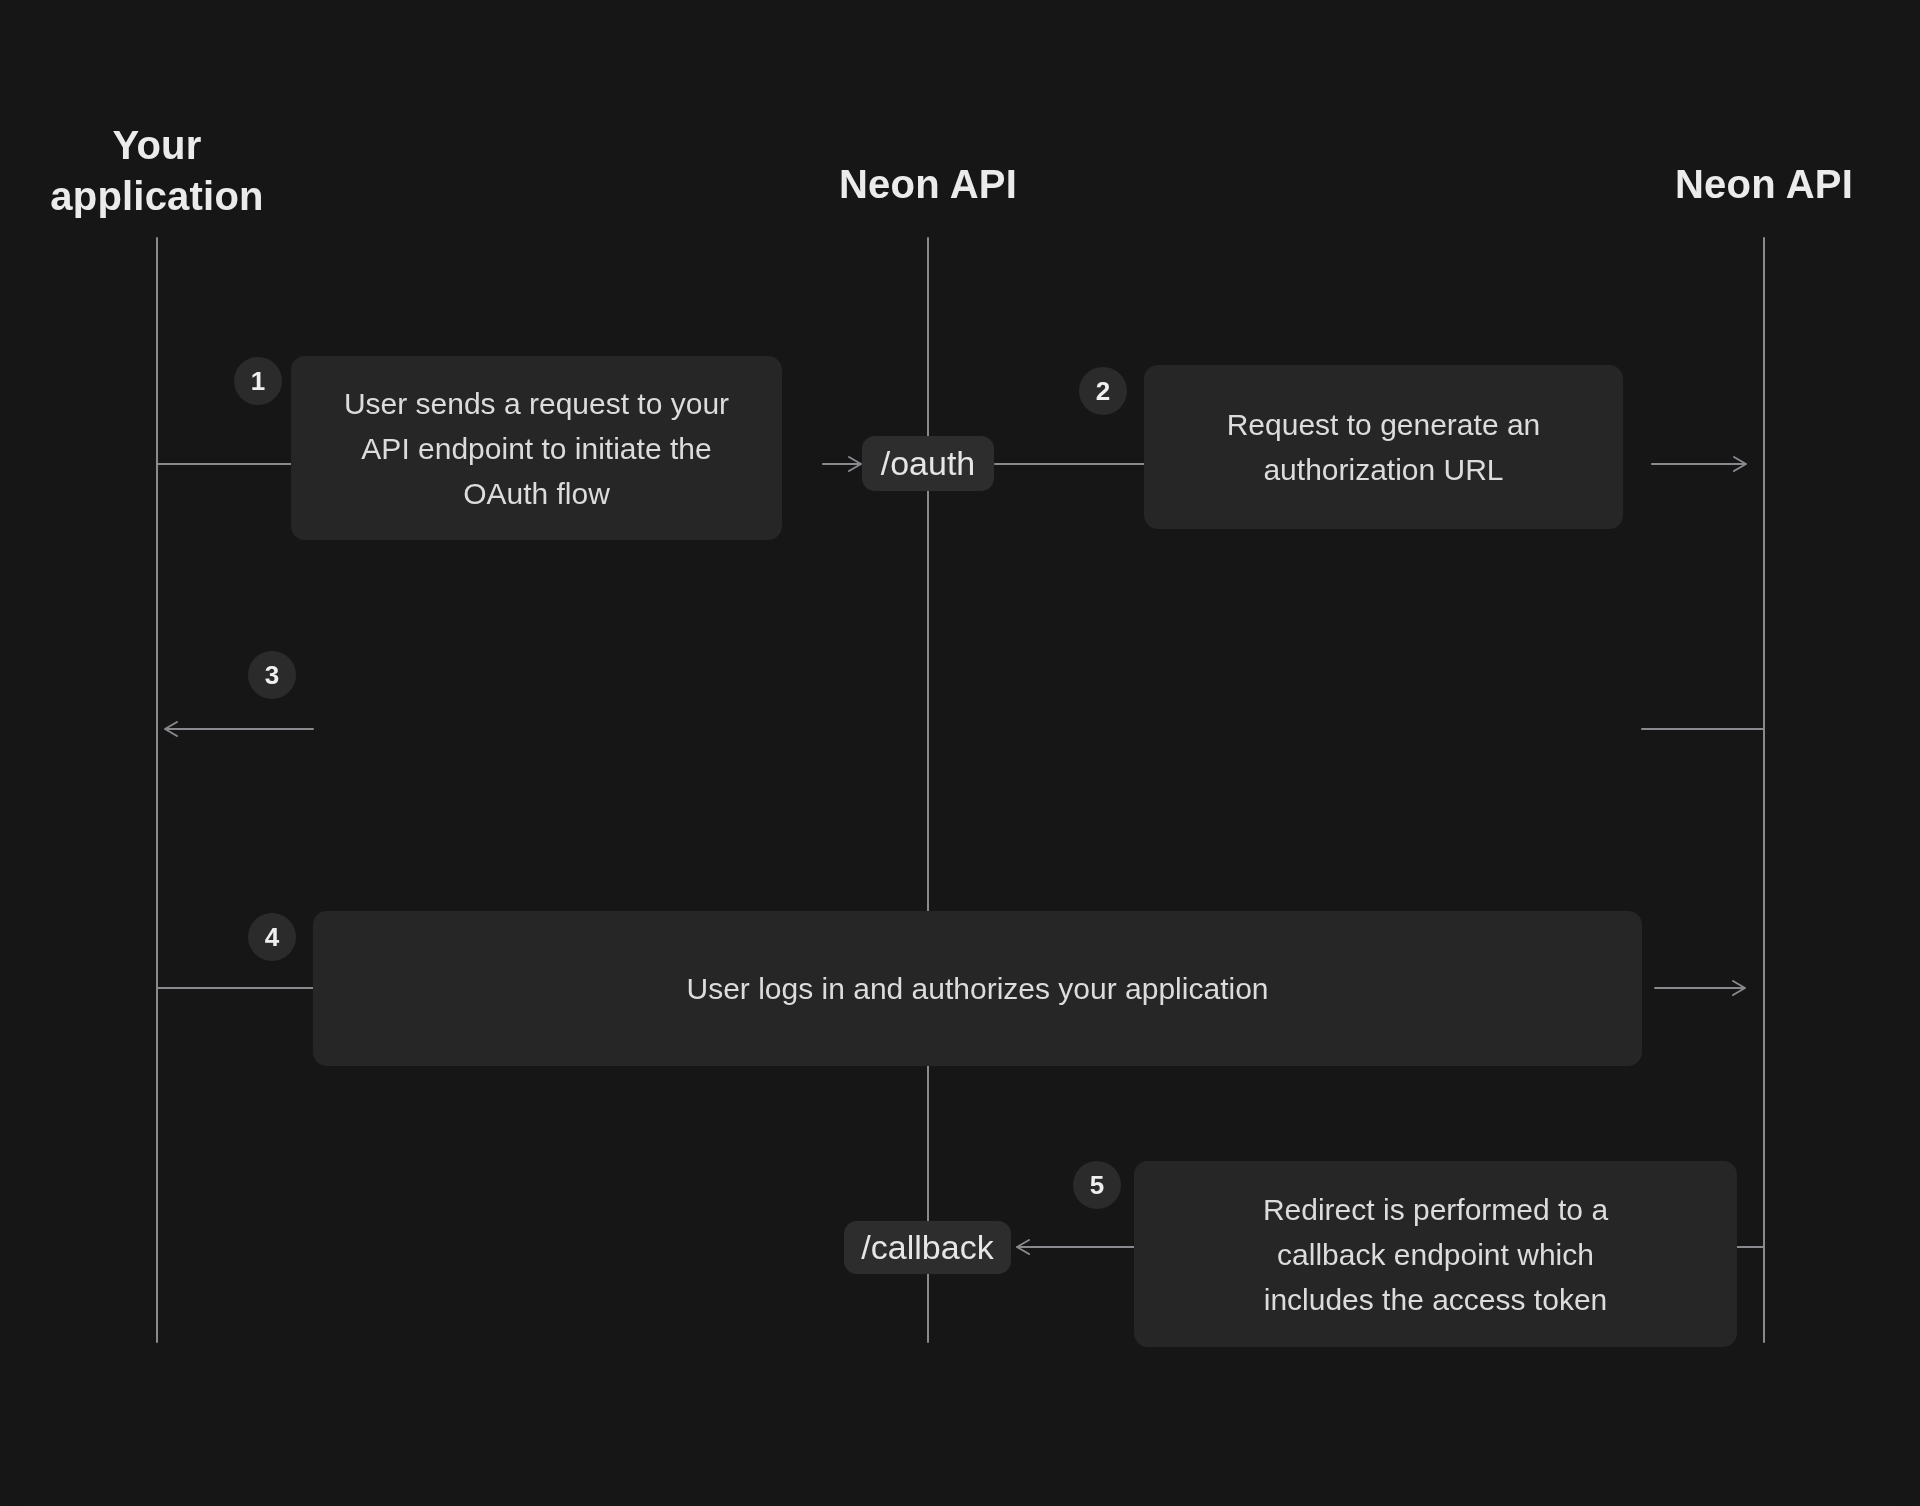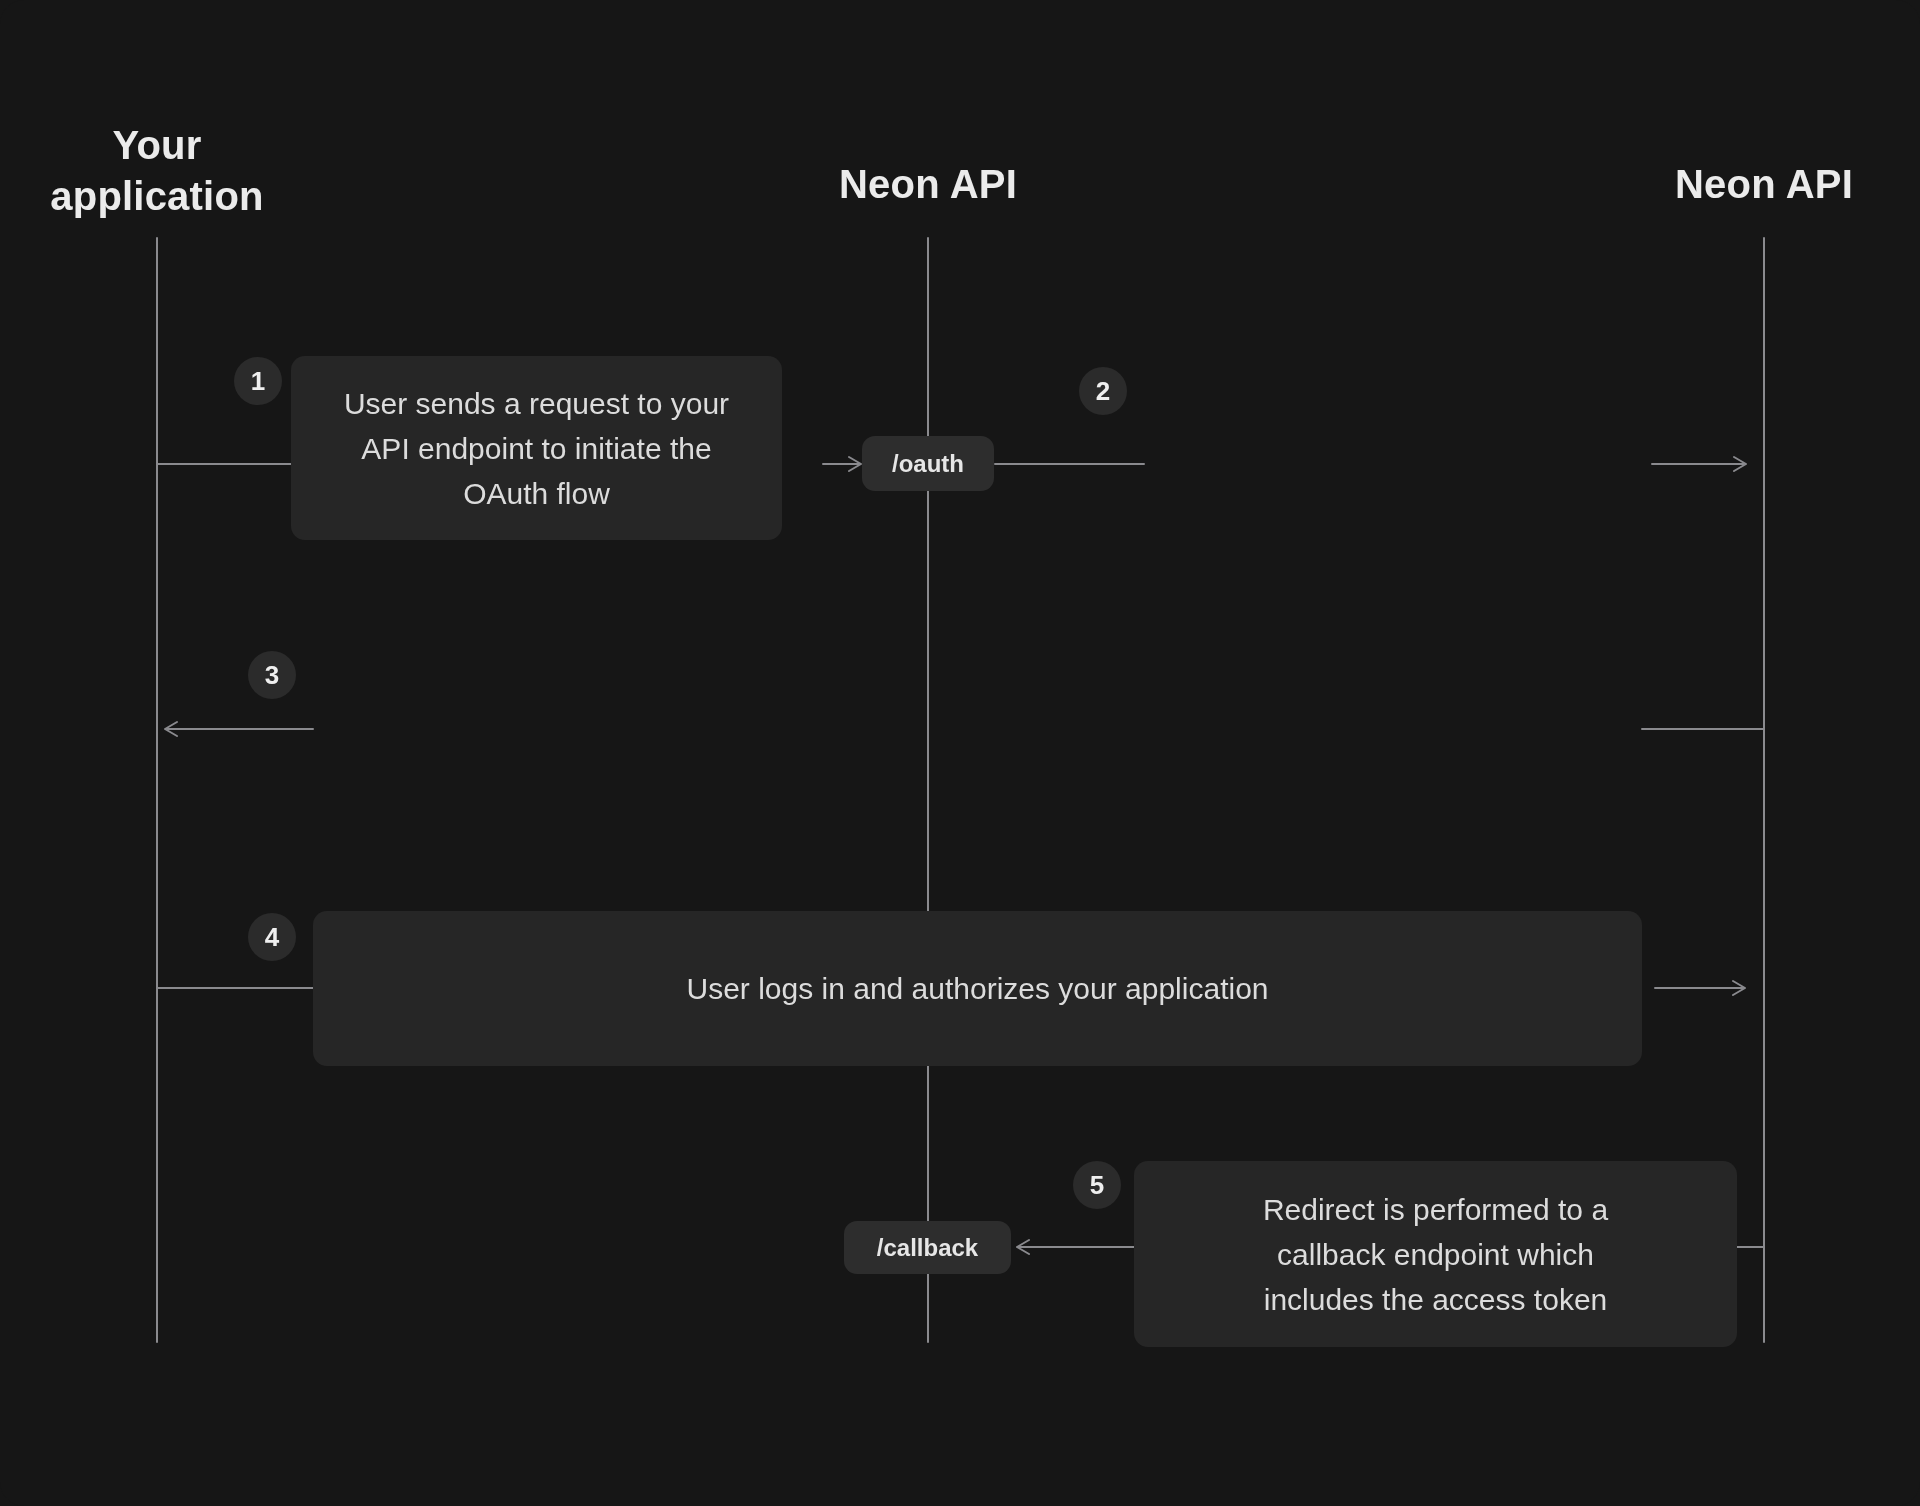--- a/index.html
+++ b/index.html
@@ -15,21 +15,21 @@
   }
   .msg-box{
     position:absolute;background:#262626;border-radius:14px;
     display:flex;align-items:center;justify-content:center;text-align:center;
     color:#dcdcdc;font-size:30px;line-height:45px;
   }
   .msg-box span{white-space:pre-line;}
   .pill{
     position:absolute;background:#2d2d2d;border-radius:13px;
     display:flex;align-items:center;justify-content:center;
-    color:#e6e6e6;font-size:24px;font-weight:bold;
+    color:#e6e6e6;font-size:34px;
   }
   .badge{
     position:absolute;width:48px;height:48px;border-radius:50%;background:#2b2b2b;
     display:flex;align-items:center;justify-content:center;
     color:#efefef;font-size:26px;font-weight:600;
   }
 </style>
 </head>
 <body>
 
@@ -73,20 +73,24 @@
     <span>User sends a request to your
 API endpoint to initiate the
 OAuth flow</span>
   </div>
 
   <div class="pill" style="left:862px;top:436px;width:132px;height:55px;">
     <span>/oauth</span>
   </div>
 
   <div class="badge" style="left:1079px;top:367px;">2</div>
+  <div class="msg-box" style="left:1144px;top:365px;width:479px;height:164px;">
+    <span>Request to generate an
+authorization URL</span>
+  </div>
 
   <div class="badge" style="left:248px;top:651px;">3</div>
 
   <div class="badge" style="left:248px;top:913px;">4</div>
   <div class="msg-box" style="left:313px;top:911px;width:1329px;height:155px;">
     <span>User logs in and authorizes your application</span>
   </div>
 
   <div class="badge" style="left:1073px;top:1161px;">5</div>
   <div class="msg-box" style="left:1134px;top:1161px;width:603px;height:186px;">

